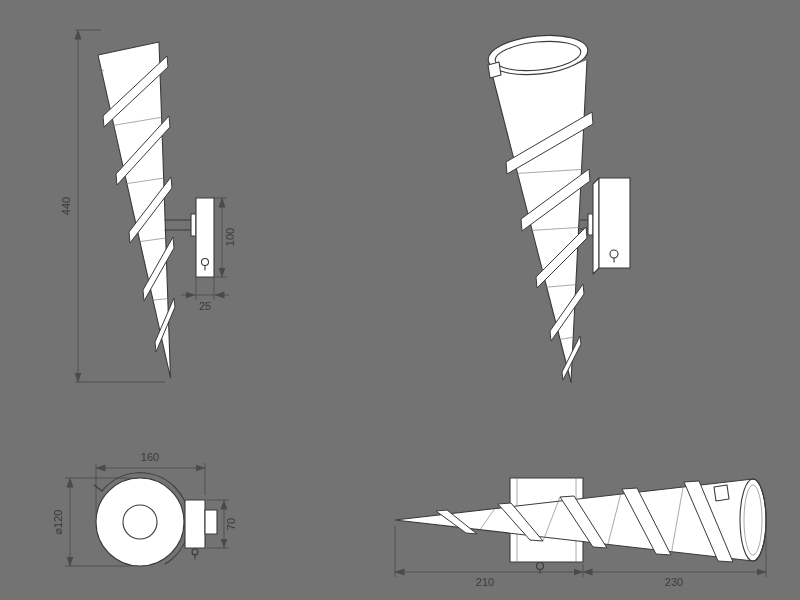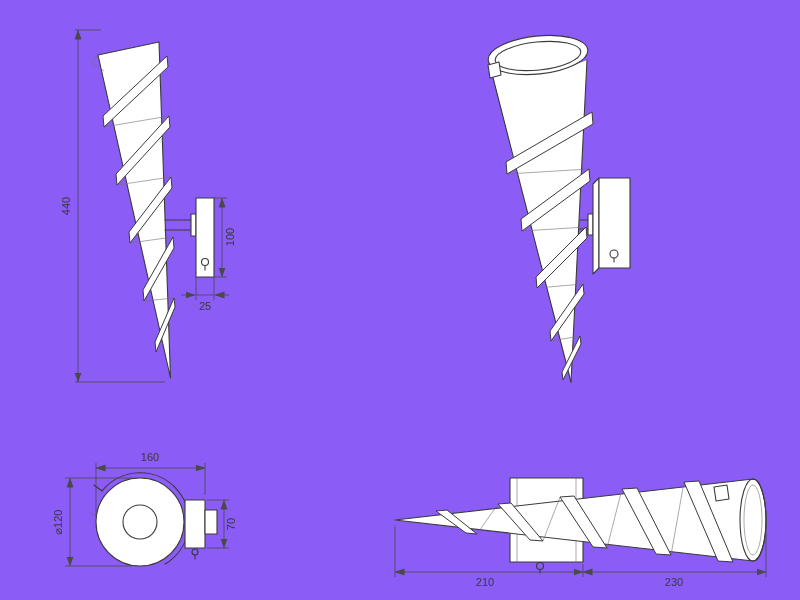--- a/index.html
+++ b/index.html
@@ -1,16 +1,16 @@
 <!DOCTYPE html>
 <html><head>
 <meta charset="utf-8">
 <style>
   html,body{margin:0;padding:0;background:#ffffff;}
-  .canvas{position:relative;width:800px;height:600px;background:#8b5cf6;overflow:hidden;
+  .canvas{position:relative;width:800px;height:600px;background:#737373;overflow:hidden;
           font-family:"Liberation Sans","DejaVu Sans",sans-serif;}
   .view{position:absolute;overflow:visible;}
   .ln{stroke:#3a3a3a;stroke-width:1.1;fill:none;stroke-linejoin:round;stroke-linecap:round;}
   .fillw{fill:#ffffff;stroke:#3a3a3a;stroke-width:1.1;stroke-linejoin:round;}
   .band{fill:#ffffff;stroke:#3a3a3a;stroke-width:1;stroke-linejoin:round;}
   .thin{stroke:#707070;stroke-width:0.6;fill:none;}
   .dim{stroke:#4a4a4a;stroke-width:0.8;fill:none;}
   .dimtxt{font-family:"Liberation Sans","DejaVu Sans",sans-serif;font-size:11px;fill:#3a3a3a;}
 </style>
 </head>

